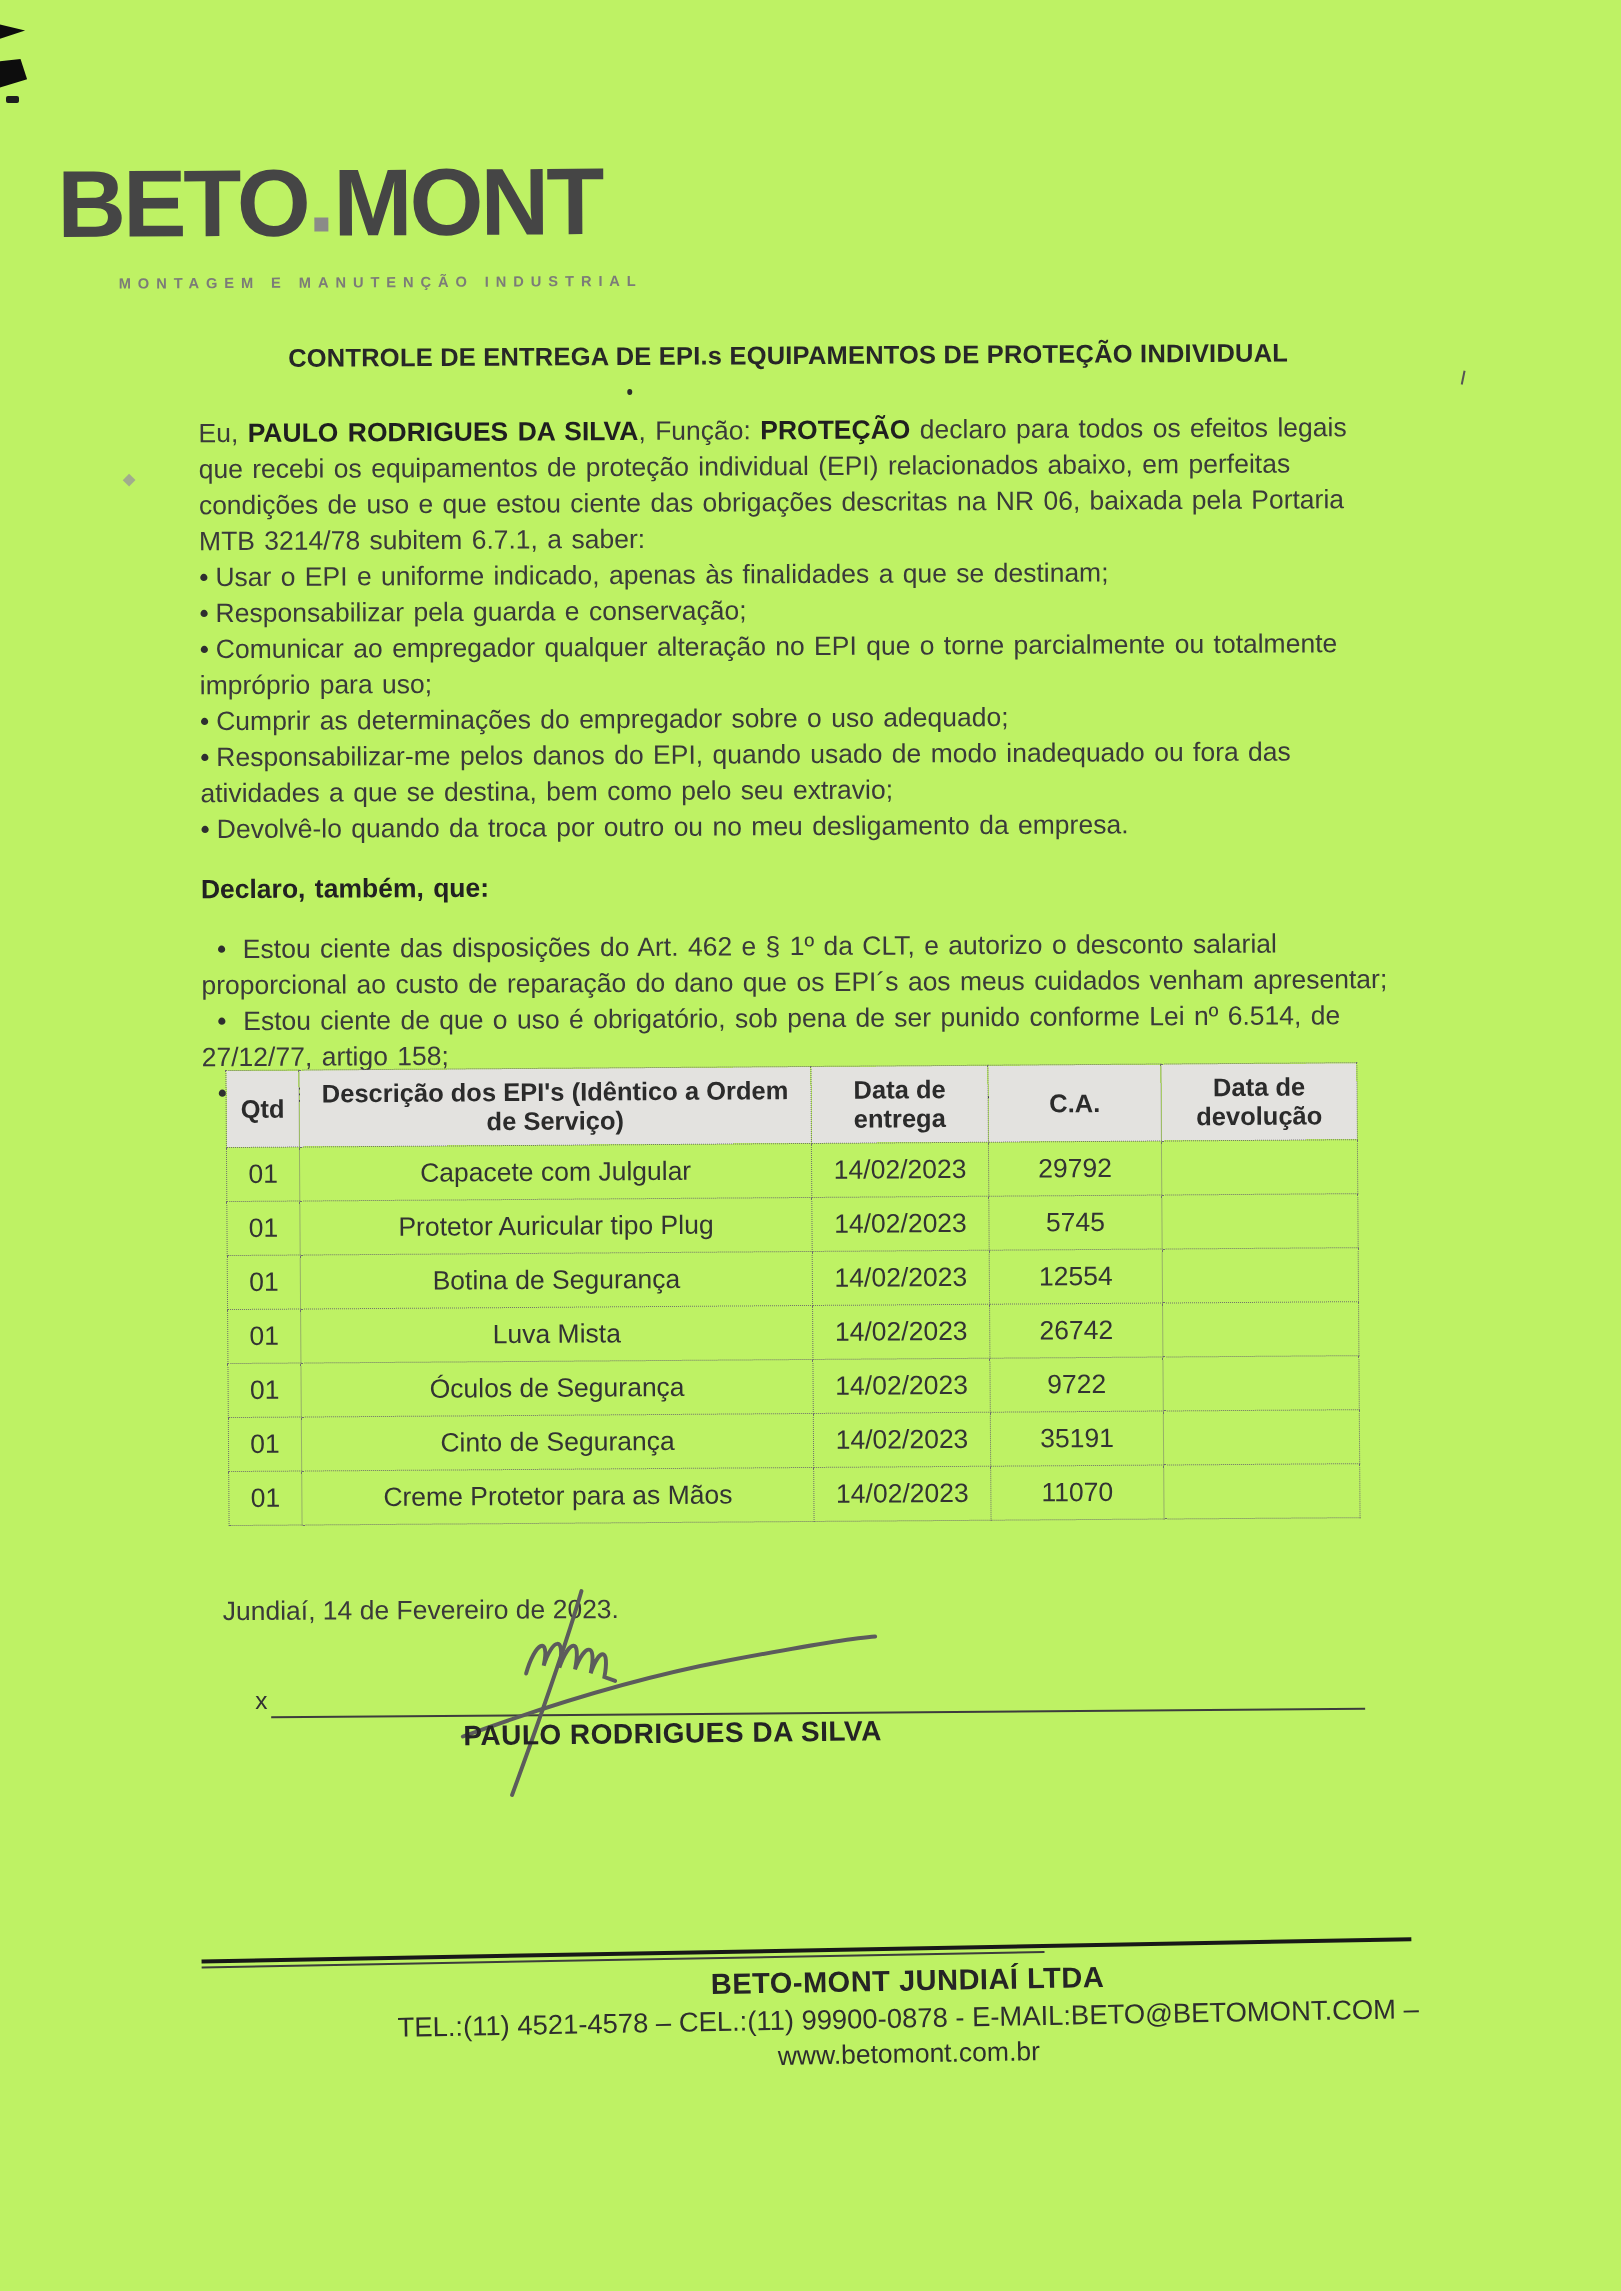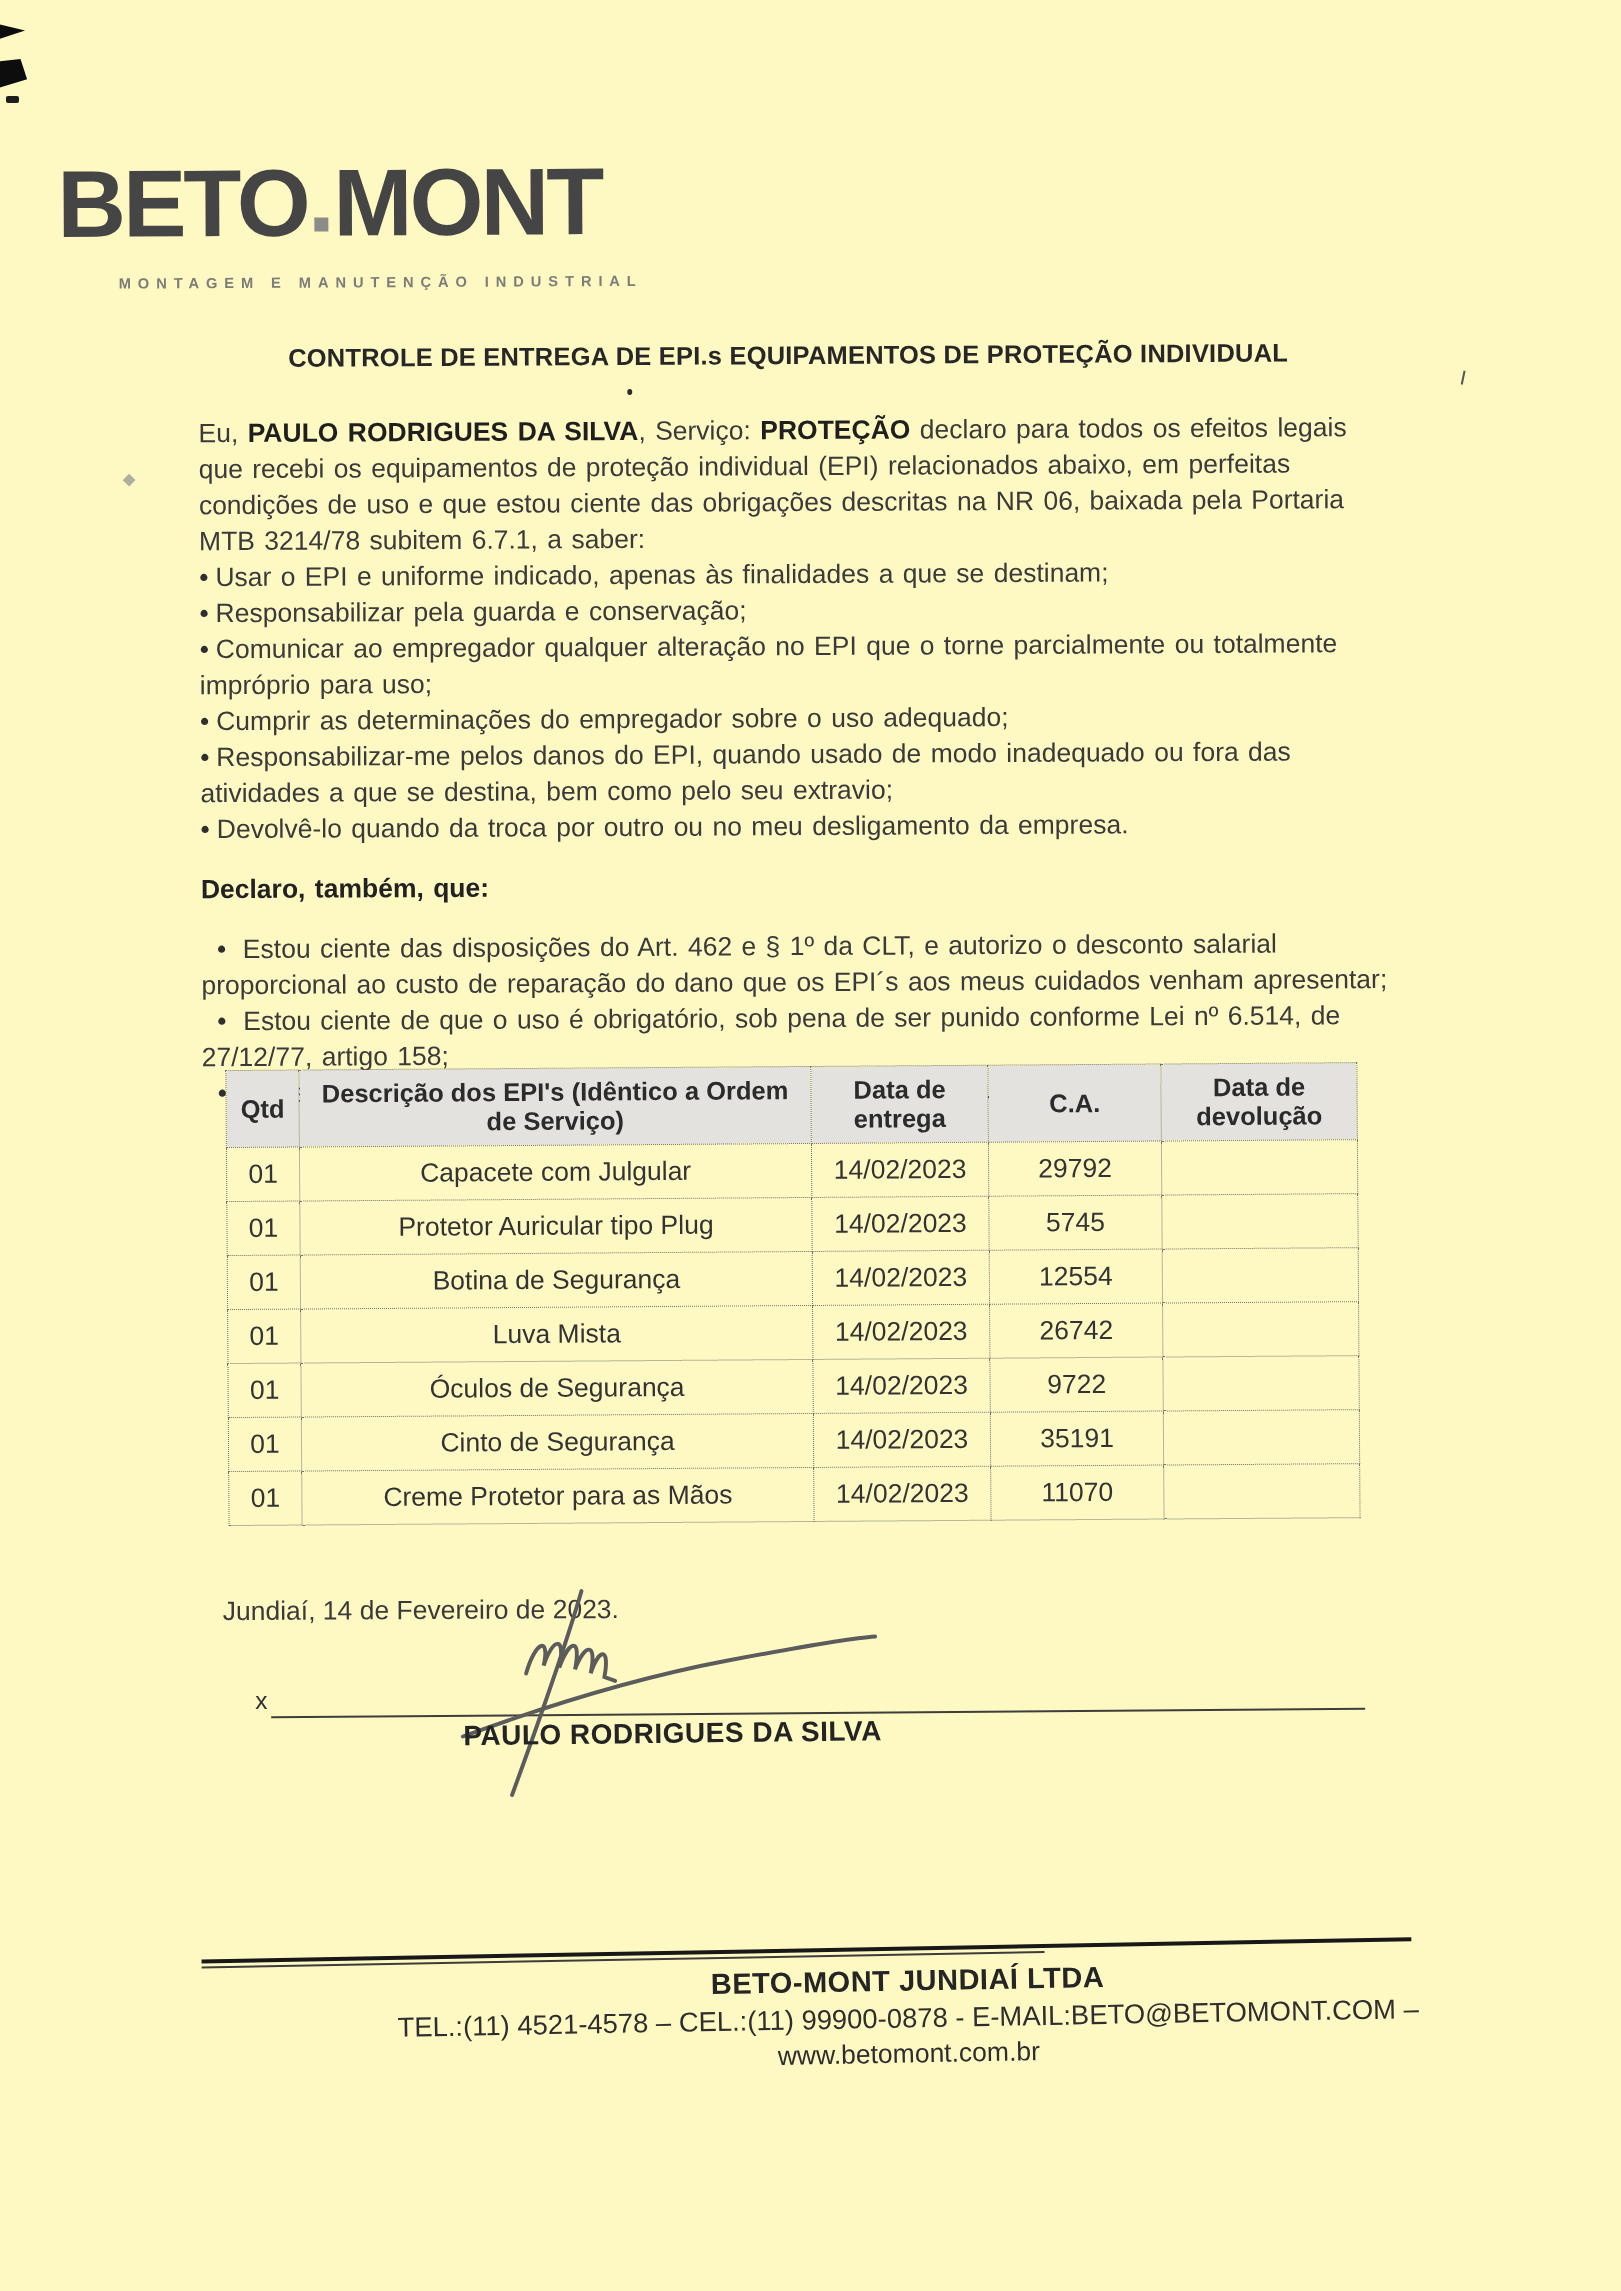--- a/index.html
+++ b/index.html
@@ -1,19 +1,19 @@
 <!DOCTYPE html>
 <html lang="pt"><head>
 <meta charset="utf-8">
 <style>
   html,body{margin:0;padding:0;background:#ffffff;}
   .page{
     position:relative;
     width:1621px;height:2292px;
-    background:#fef9c3;
+    background:#bef264;
     overflow:hidden;
     font-family:"Liberation Sans",sans-serif;
     color:#343434;
   }
   .content{position:absolute;inset:0;transform:rotate(-0.3deg);transform-origin:50% 40%;}
 
   
   .art{position:absolute;background:#0d0d0d;}
   .art.a1{left:-3.9px;top:23.5px;width:29px;height:15.7px;clip-path:polygon(0 0,100% 45%,8% 100%);}
   .art.a2{left:-5.9px;top:59px;width:33px;height:29px;clip-path:polygon(0 10%,80% 0,100% 70%,12% 100%);}
@@ -125,21 +125,21 @@
     <div class="art tick"></div>
 
     <div class="logo-block">
       <div class="logo"><span>BETO</span><span class="logo-dot"></span><span>MONT</span></div>
       <div class="tagline">MONTAGEM E MANUTENÇÃO INDUSTRIAL</div>
     </div>
 
     <div class="title">CONTROLE DE ENTREGA DE EPI.s EQUIPAMENTOS DE PROTEÇÃO INDIVIDUAL</div>
 
     <div class="body-text">
-      <p class="intro"><span>Eu, </span><b>PAULO RODRIGUES DA SILVA</b><span>, Serviço: </span><b>PROTEÇÃO</b><span> declaro para todos os efeitos legais que recebi os equipamentos de proteção individual (EPI) relacionados abaixo, em perfeitas condições de uso e que estou ciente das obrigações descritas na NR 06, baixada pela Portaria MTB 3214/78 subitem 6.7.1, a saber:</span></p>
+      <p class="intro"><span>Eu, </span><b>PAULO RODRIGUES DA SILVA</b><span>, Função: </span><b>PROTEÇÃO</b><span> declaro para todos os efeitos legais que recebi os equipamentos de proteção individual (EPI) relacionados abaixo, em perfeitas condições de uso e que estou ciente das obrigações descritas na NR 06, baixada pela Portaria MTB 3214/78 subitem 6.7.1, a saber:</span></p>
       <div id="obligations">
           <p class="bullet b1"><span class="dot">•</span><span>Usar o EPI e uniforme indicado, apenas às finalidades a que se destinam;</span></p>
           <p class="bullet b1"><span class="dot">•</span><span>Responsabilizar pela guarda e conservação;</span></p>
           <p class="bullet b1"><span class="dot">•</span><span>Comunicar ao empregador qualquer alteração no EPI que o torne parcialmente ou totalmente impróprio para uso;</span></p>
           <p class="bullet b1"><span class="dot">•</span><span>Cumprir as determinações do empregador sobre o uso adequado;</span></p>
           <p class="bullet b1"><span class="dot">•</span><span>Responsabilizar-me pelos danos do EPI, quando usado de modo inadequado ou fora das atividades a que se destina, bem como pelo seu extravio;</span></p>
           <p class="bullet b1"><span class="dot">•</span><span>Devolvê-lo quando da troca por outro ou no meu desligamento da empresa.</span></p>
         </div>
       <p class="declaro-heading">Declaro, também, que:</p>
       <div id="declarations">

